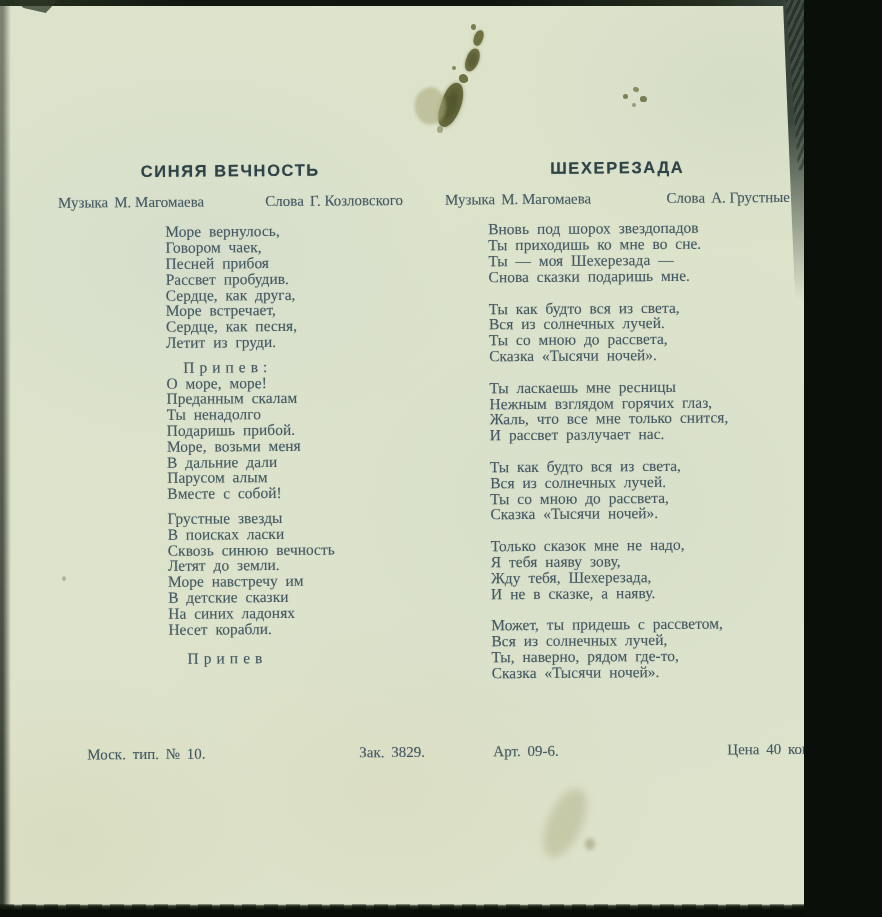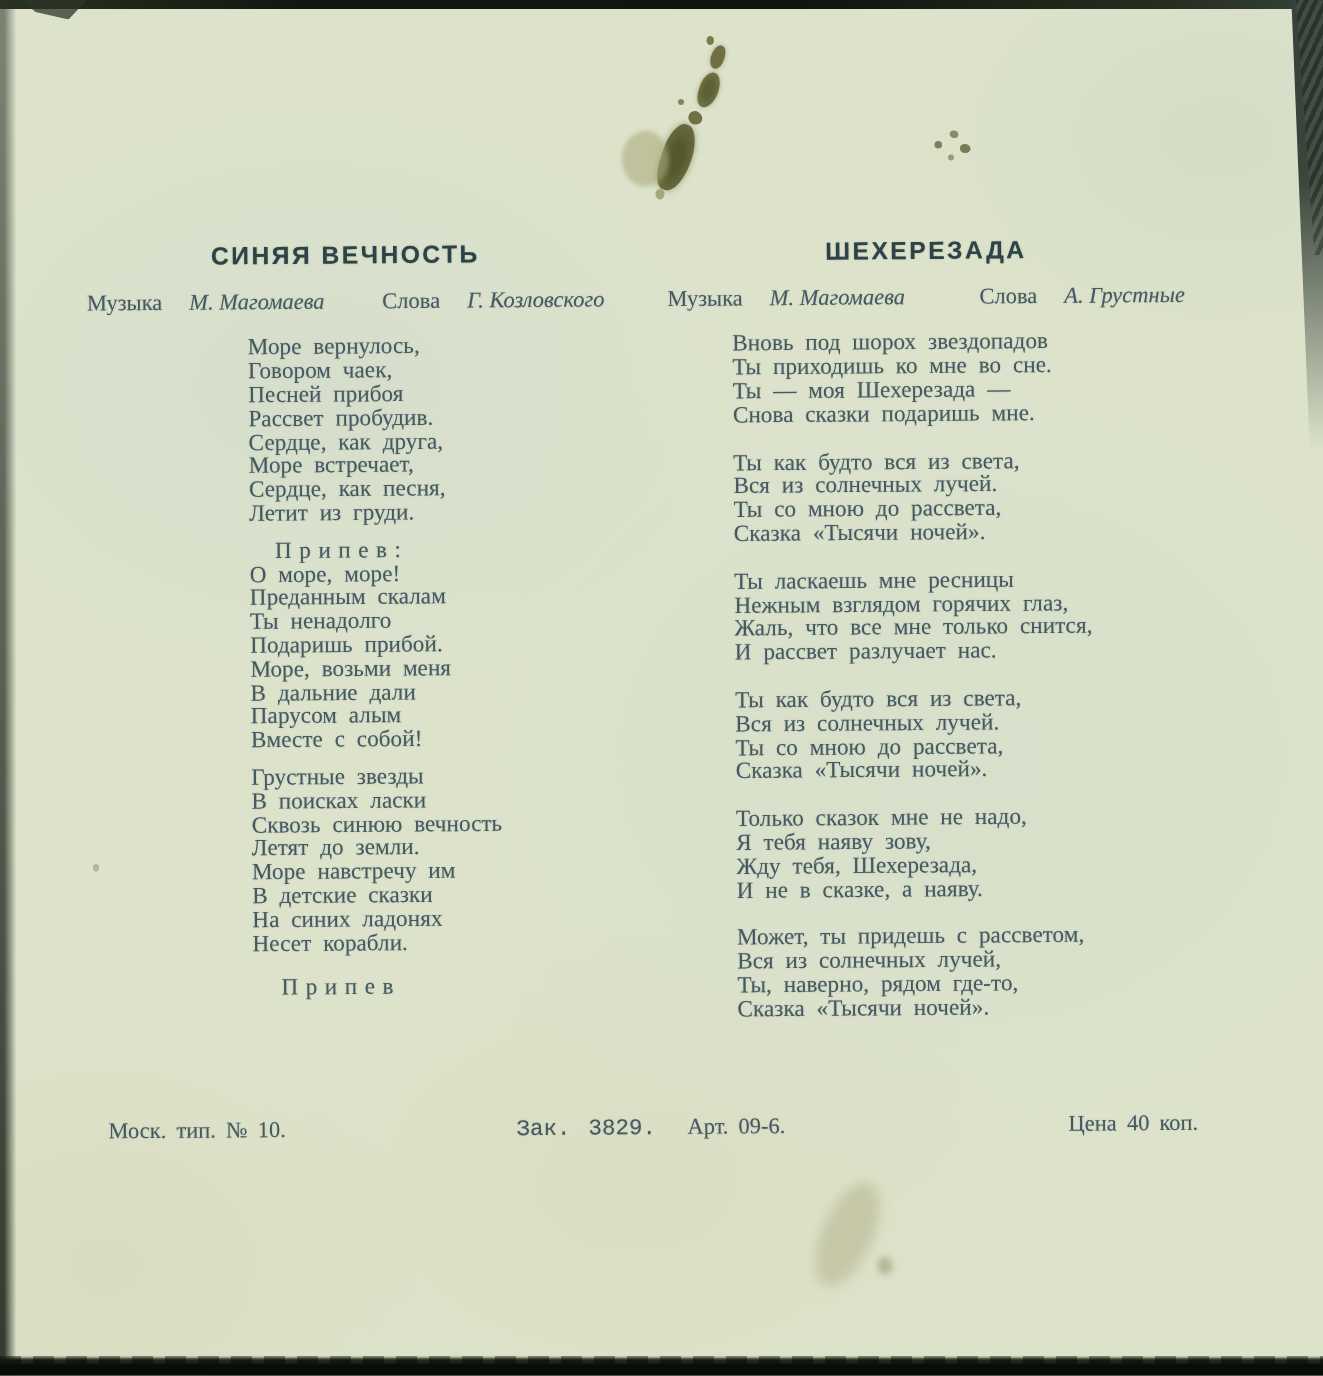--- a/index.html
+++ b/index.html
@@ -1,16 +1,16 @@
 <!DOCTYPE html>
 <html><head>
 <meta charset="utf-8">
 <style>
   html,body{margin:0;padding:0;background:#0b0f0a;}
-  .viewport{position:relative;width:882px;height:917px;overflow:hidden;
+  .viewport{position:relative;width:804px;height:917px;overflow:hidden;
             font-family:"Liberation Serif",serif;}
   
   .paper{position:absolute;inset:0;background-color:#dde3cb;
     background-image:
       radial-gradient(ellipse 420px 300px at 24% 28%, rgba(198,211,206,.30), rgba(198,211,206,0) 70%),
       radial-gradient(ellipse 520px 420px at 72% 55%, rgba(206,216,201,.33), rgba(206,216,201,0) 72%),
       radial-gradient(ellipse 380px 260px at 48% 86%, rgba(214,213,184,.38), rgba(214,213,184,0) 70%),
       radial-gradient(ellipse 300px 240px at 8% 92%, rgba(211,212,178,.45), rgba(211,212,178,0) 70%),
       radial-gradient(ellipse 300px 220px at 92% 10%, rgba(200,209,190,.35), rgba(200,209,190,0) 70%);
   }
@@ -18,34 +18,34 @@
   .print-layer{position:absolute;inset:0;transform:rotate(-0.45deg);
     color:#445962;text-shadow:0 0 1px rgba(68,89,98,.35);}
   .song{position:absolute;top:146px;width:345px;}
   #song-left{left:60px;}
   #song-right{left:447px;}
   .song-title{text-align:center;font-family:"Liberation Sans",sans-serif;
     font-weight:bold;font-size:16.5px;letter-spacing:1.6px;color:#2e4347;
     text-shadow:0 0 1px rgba(46,67,71,.4);}
   .credits{display:flex;justify-content:space-between;margin-top:8px;
     font-size:15px;white-space:nowrap;}
-  .credit .author{font-style:italic;margin-left:18px;}
+  .credit .author{margin-left:6px;}
   .lyrics{margin-top:13px;font-size:15.5px;line-height:15.8px;word-spacing:4px;}
   #song-left .lyrics{margin-left:107px;}
   #song-right .lyrics{margin-left:43px;}
   #song-left .stanza{margin-bottom:9px;}
   #song-right .stanza{margin-bottom:16px;}
   .chorus-heading{letter-spacing:5px;margin-left:17px;}
   .chorus-footer{letter-spacing:5px;margin-left:19px;margin-top:14px;}
   
   .imprint{position:absolute;top:744px;left:0;right:0;height:20px;font-size:15px;}
-  .imprint span{position:absolute;white-space:nowrap;word-spacing:3px;}
+  .imprint span{position:absolute;white-space:nowrap;word-spacing:3px;margin-left:15px;}
   .imprint-printer{left:70px;}
-  .imprint-order{left:342px;font-family:Liberation Mono, monospace;}
-  .imprint-article{left:456px;}
+  .imprint-order{left:342px;}
+  .imprint-article{left:476px;}
   .imprint-price{left:710px;}
   
   .stain{position:absolute;pointer-events:none;}
   .st-a{left:474px;top:30px;width:9px;height:16px;background:#6e7042;border-radius:60% 40% 55% 45%;transform:rotate(14deg);box-shadow:0 0 3px rgba(110,112,66,.55);}
   .st-a2{left:471px;top:24px;width:5px;height:6px;background:#7b7c4e;border-radius:50%;}
   .st-b{left:466px;top:48px;width:13px;height:24px;background:radial-gradient(#5d5f35 30%,#757648 80%);border-radius:55% 45% 60% 40%;transform:rotate(16deg);box-shadow:0 0 3px rgba(104,106,60,.5);}
   .st-c{left:459px;top:74px;width:9px;height:9px;background:#6f7143;border-radius:50% 60% 45% 55%;transform:rotate(-10deg);}
   .st-d{left:441px;top:82px;width:20px;height:46px;background:radial-gradient(#55582e 30%,#6e7041 85%);border-radius:52% 48% 60% 40%;transform:rotate(17deg);box-shadow:0 0 4px rgba(98,100,55,.55);}
   .st-e{left:414px;top:88px;width:32px;height:36px;background:#aaa878;opacity:.55;border-radius:60% 40% 55% 45%;transform:rotate(-24deg);filter:blur(1.5px);}
   .st-f{left:452px;top:66px;width:4px;height:4px;background:#84855a;border-radius:50%;}

